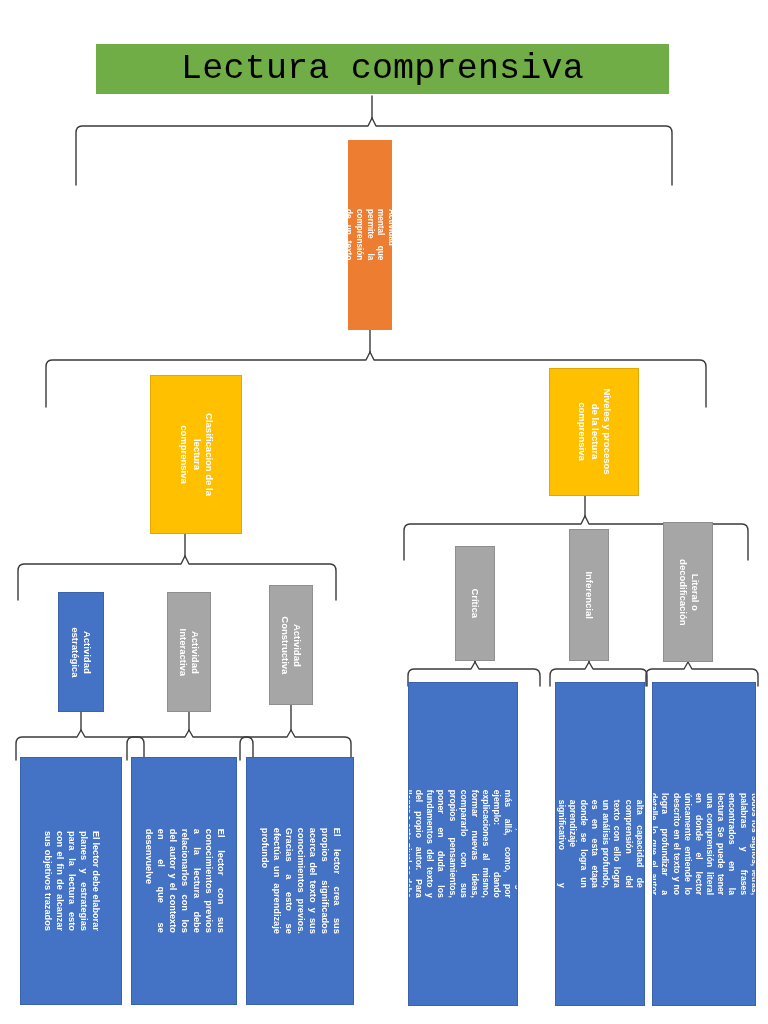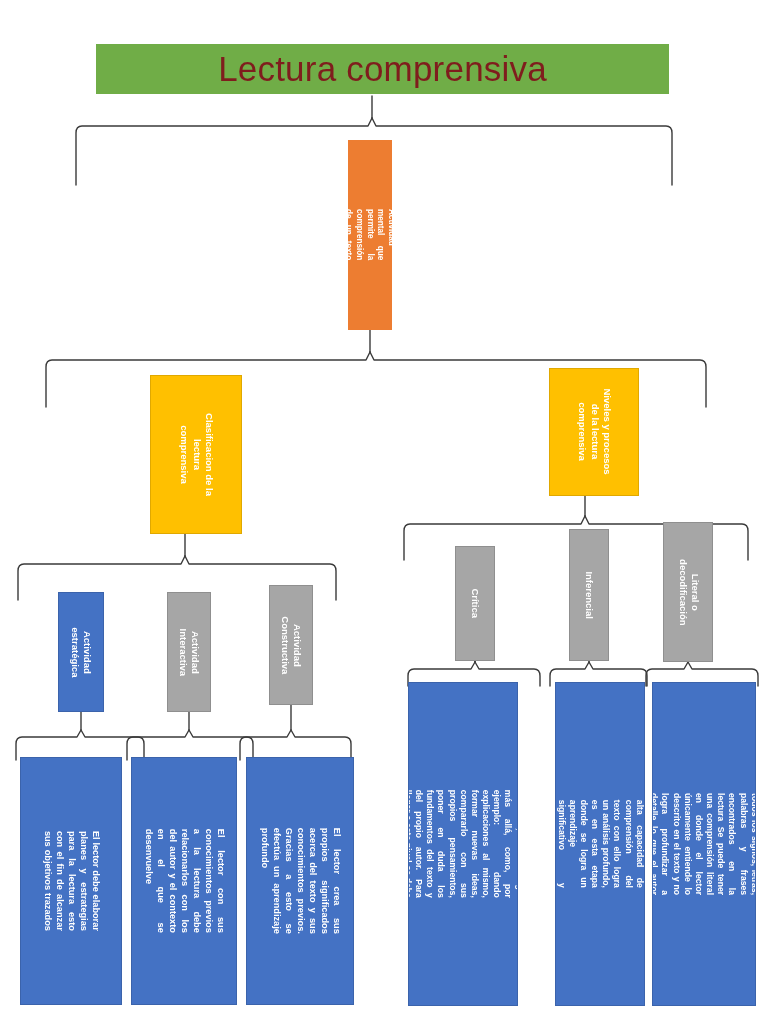--- a/index.html
+++ b/index.html
@@ -56,25 +56,25 @@
     left: 96px;
     top: 44px;
     width: 573px;
     height: 50px;
     background: #70ad47;
     display: flex;
     align-items: center;
     justify-content: center;
   }
   #title-bar .title-text {
-    color: #7f1d1d;
+    color: #000000;
     font-size: 35px;
     font-weight: 400;
     letter-spacing: 0.2px;
-    font-family: Liberation Sans, sans-serif;
+    font-family: Liberation Mono, monospace;
   }
 
   
   .n-root {
     background: #ed7d31;
     left: 348px; top: 140px; width: 44px; height: 190px;
   }
   .n-root .vtext { width: 180px; font-size: 8.2px; font-weight: bold; }
 
   

